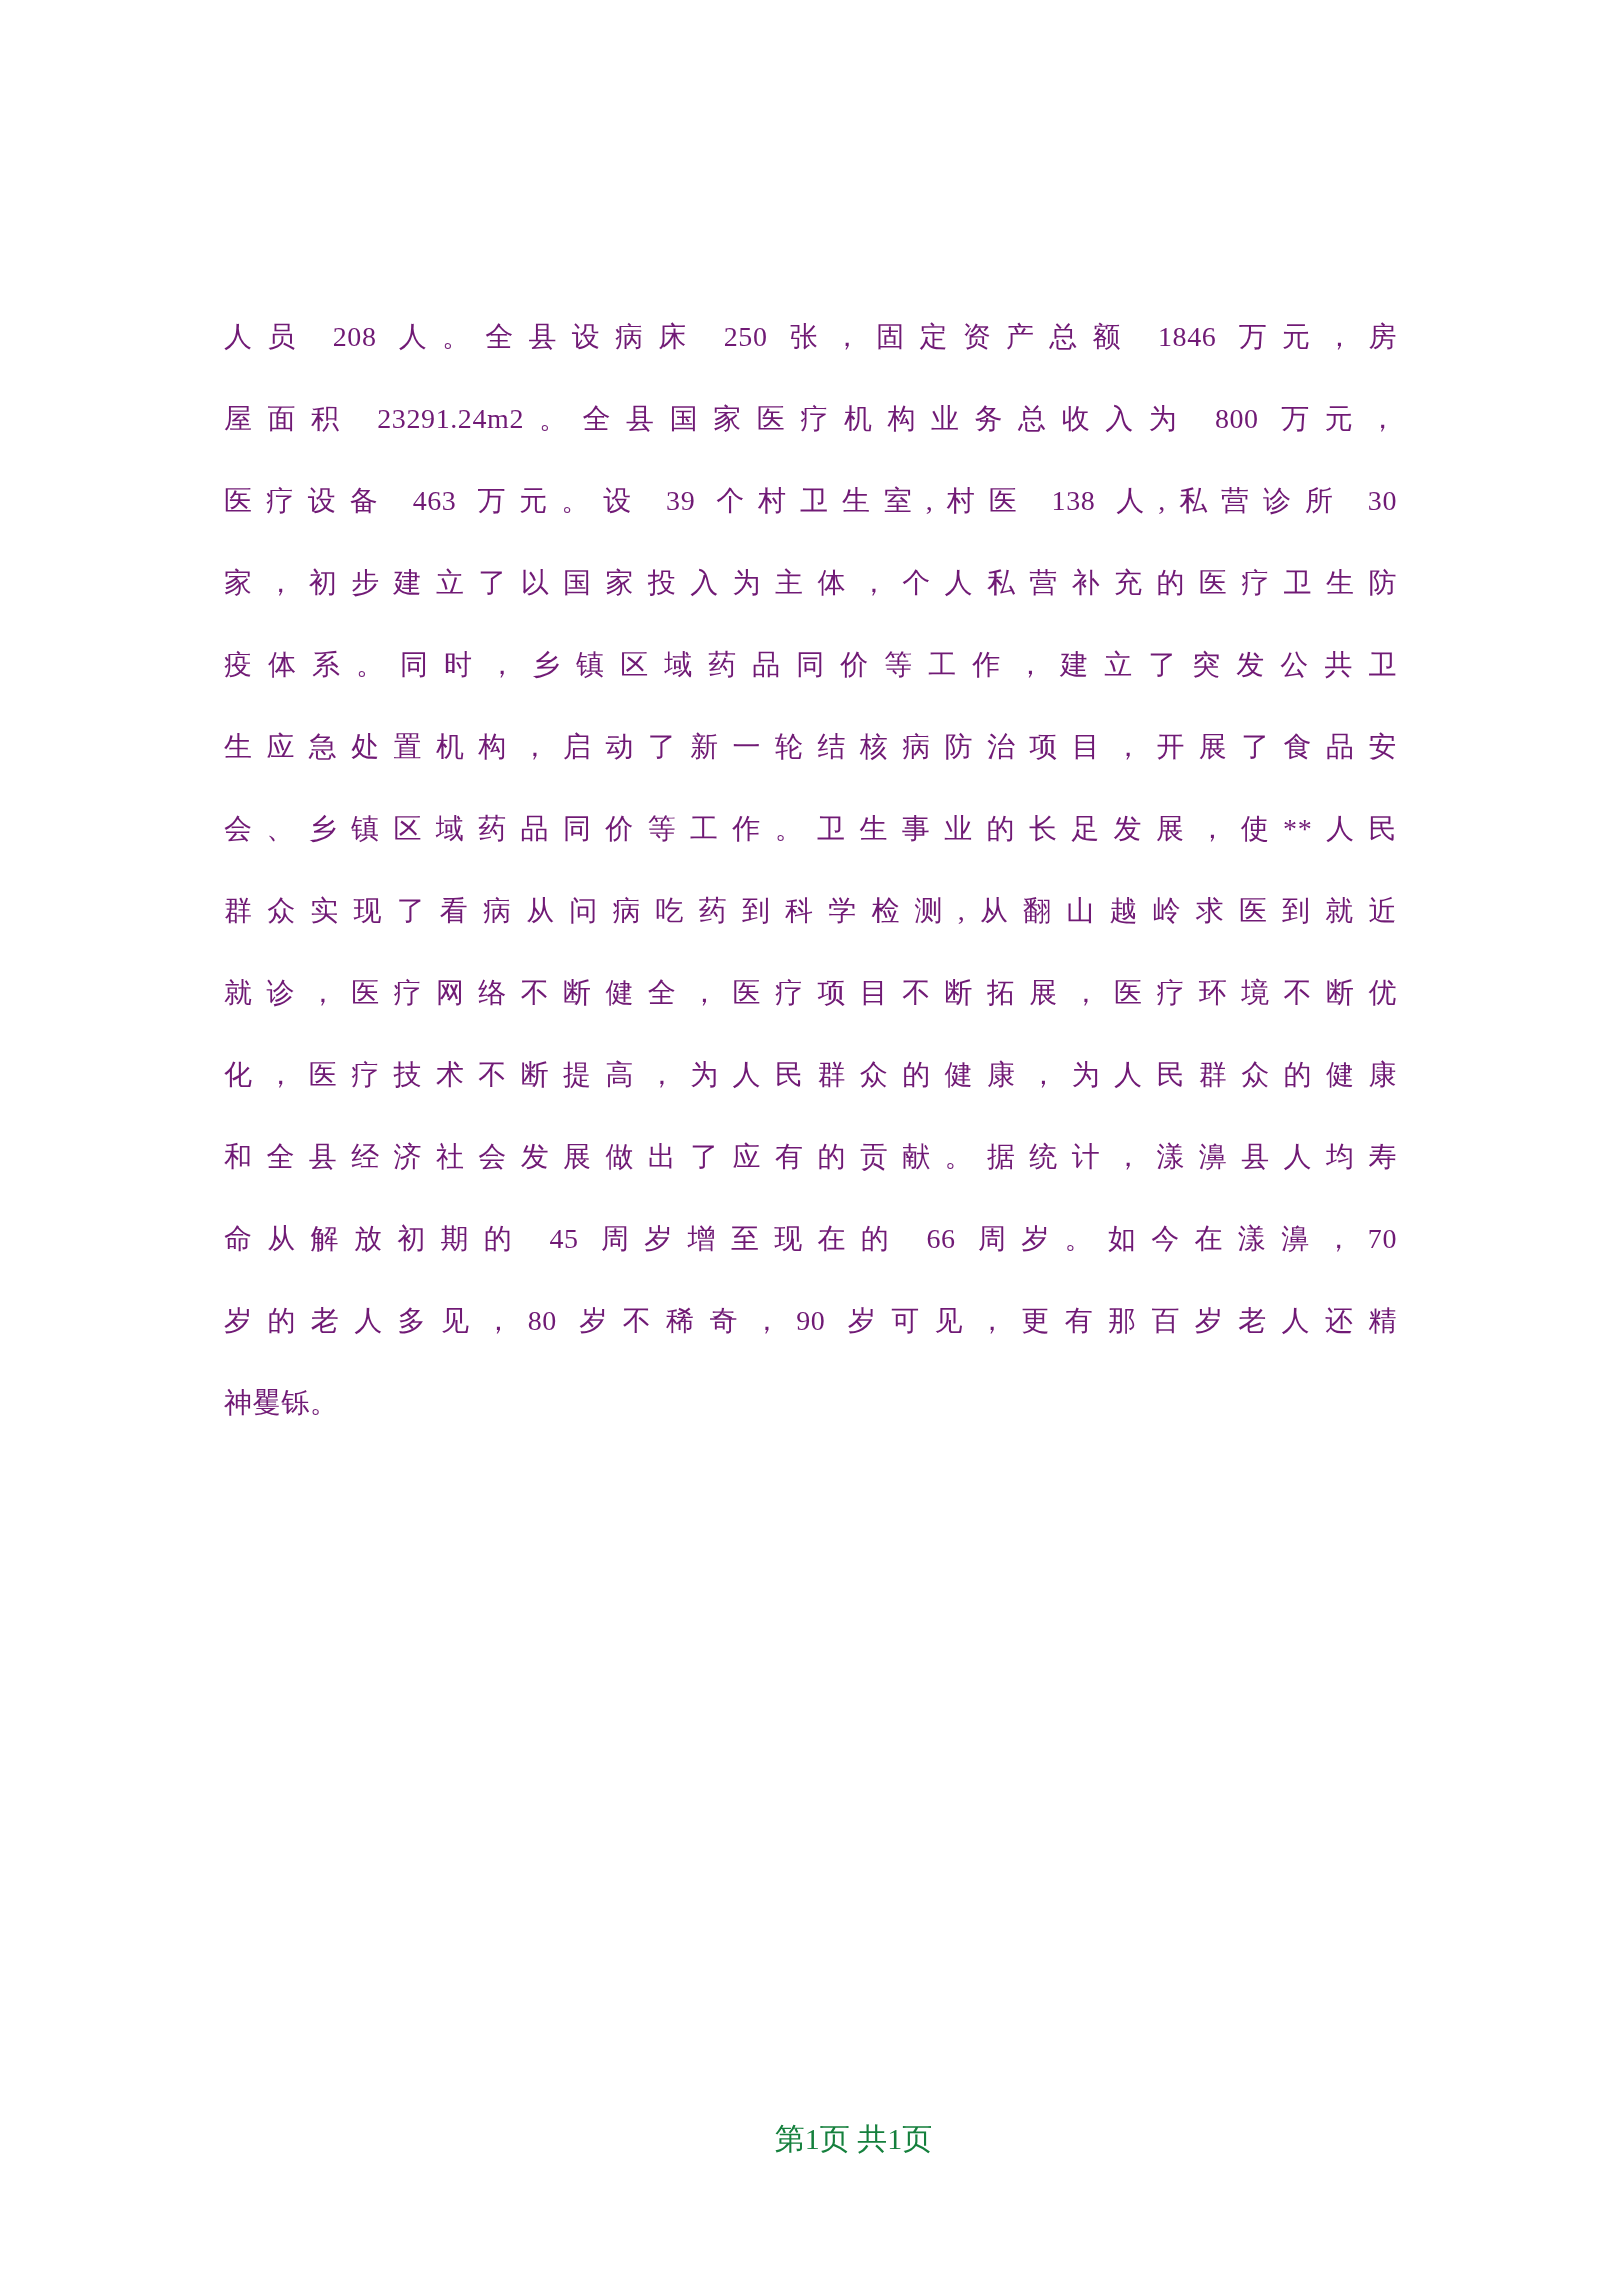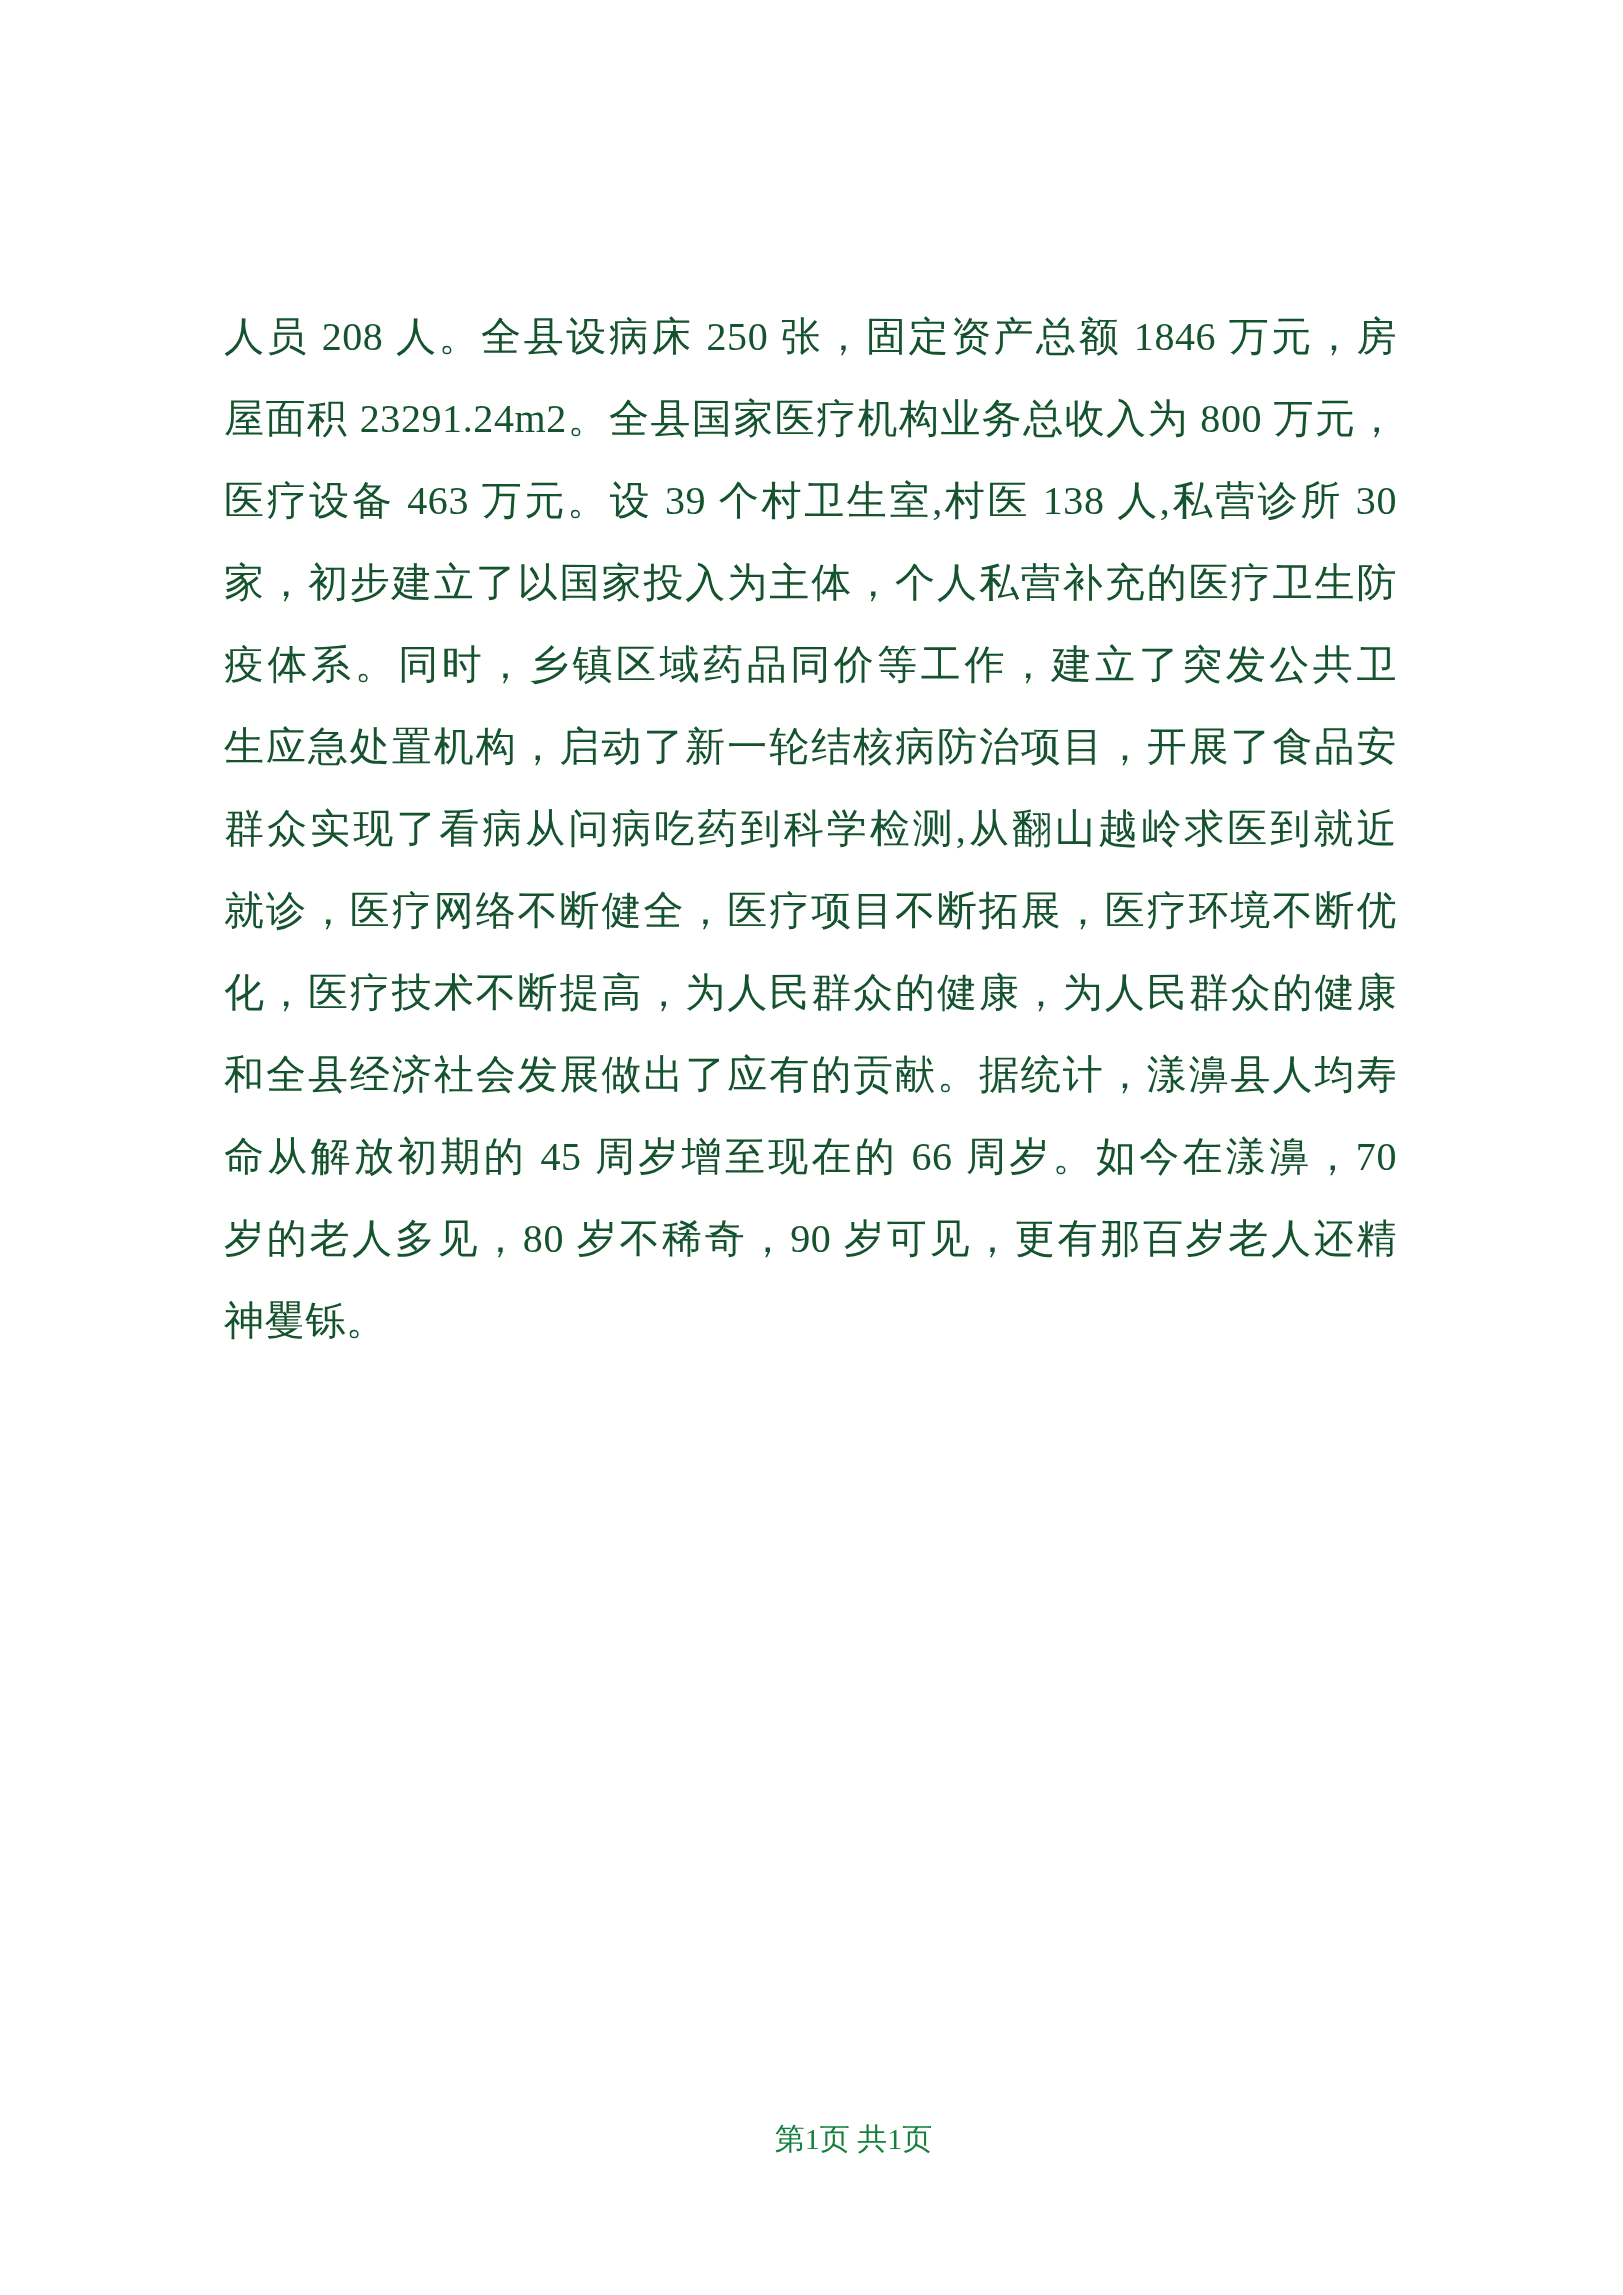--- a/index.html
+++ b/index.html
@@ -16,28 +16,28 @@
     font-family: "Liberation Serif", "DejaVu Serif", serif;
     overflow: hidden;
   }
   .text-block {
     position: absolute;
     left: 224px;
     top: 296px;
     width: 1173px;
   }
   .line {
-    font-size: 40px;
+    font-size: 28px;
     height: 82px;
     line-height: 82px;
     text-align: justify;
     text-align-last: justify;
     text-justify: inter-character;
     letter-spacing: 0.6px;
-    color: #14532d;
+    color: #701a75;
   }
   .line.last {
     text-align-last: left;
   }
   .footer {
     position: absolute;
     top: 2119px;
     left: 0;
     width: 1623px;
     box-sizing: border-box;
@@ -52,20 +52,21 @@
 <body>
 
 <div class="page">
   <div class="text-block">
     <div class="line">人员 208 人。全县设病床 250 张，固定资产总额 1846 万元，房</div>
     <div class="line">屋面积 23291.24m2。全县国家医疗机构业务总收入为 800 万元，</div>
     <div class="line">医疗设备 463 万元。设 39 个村卫生室,村医 138 人,私营诊所 30</div>
     <div class="line">家，初步建立了以国家投入为主体，个人私营补充的医疗卫生防</div>
     <div class="line">疫体系。同时，乡镇区域药品同价等工作，建立了突发公共卫</div>
     <div class="line">生应急处置机构，启动了新一轮结核病防治项目，开展了食品安</div>
+    <div class="line">会、乡镇区域药品同价等工作。卫生事业的长足发展，使**人民</div>
     <div class="line">群众实现了看病从问病吃药到科学检测,从翻山越岭求医到就近</div>
     <div class="line">就诊，医疗网络不断健全，医疗项目不断拓展，医疗环境不断优</div>
     <div class="line">化，医疗技术不断提高，为人民群众的健康，为人民群众的健康</div>
     <div class="line">和全县经济社会发展做出了应有的贡献。据统计，漾濞县人均寿</div>
     <div class="line">命从解放初期的 45 周岁增至现在的 66 周岁。如今在漾濞，70</div>
     <div class="line">岁的老人多见，80 岁不稀奇，90 岁可见，更有那百岁老人还精</div>
     <div class="line last">神矍铄。</div>
   </div>
   <div class="footer">
     <span>第1页 共1页</span>

